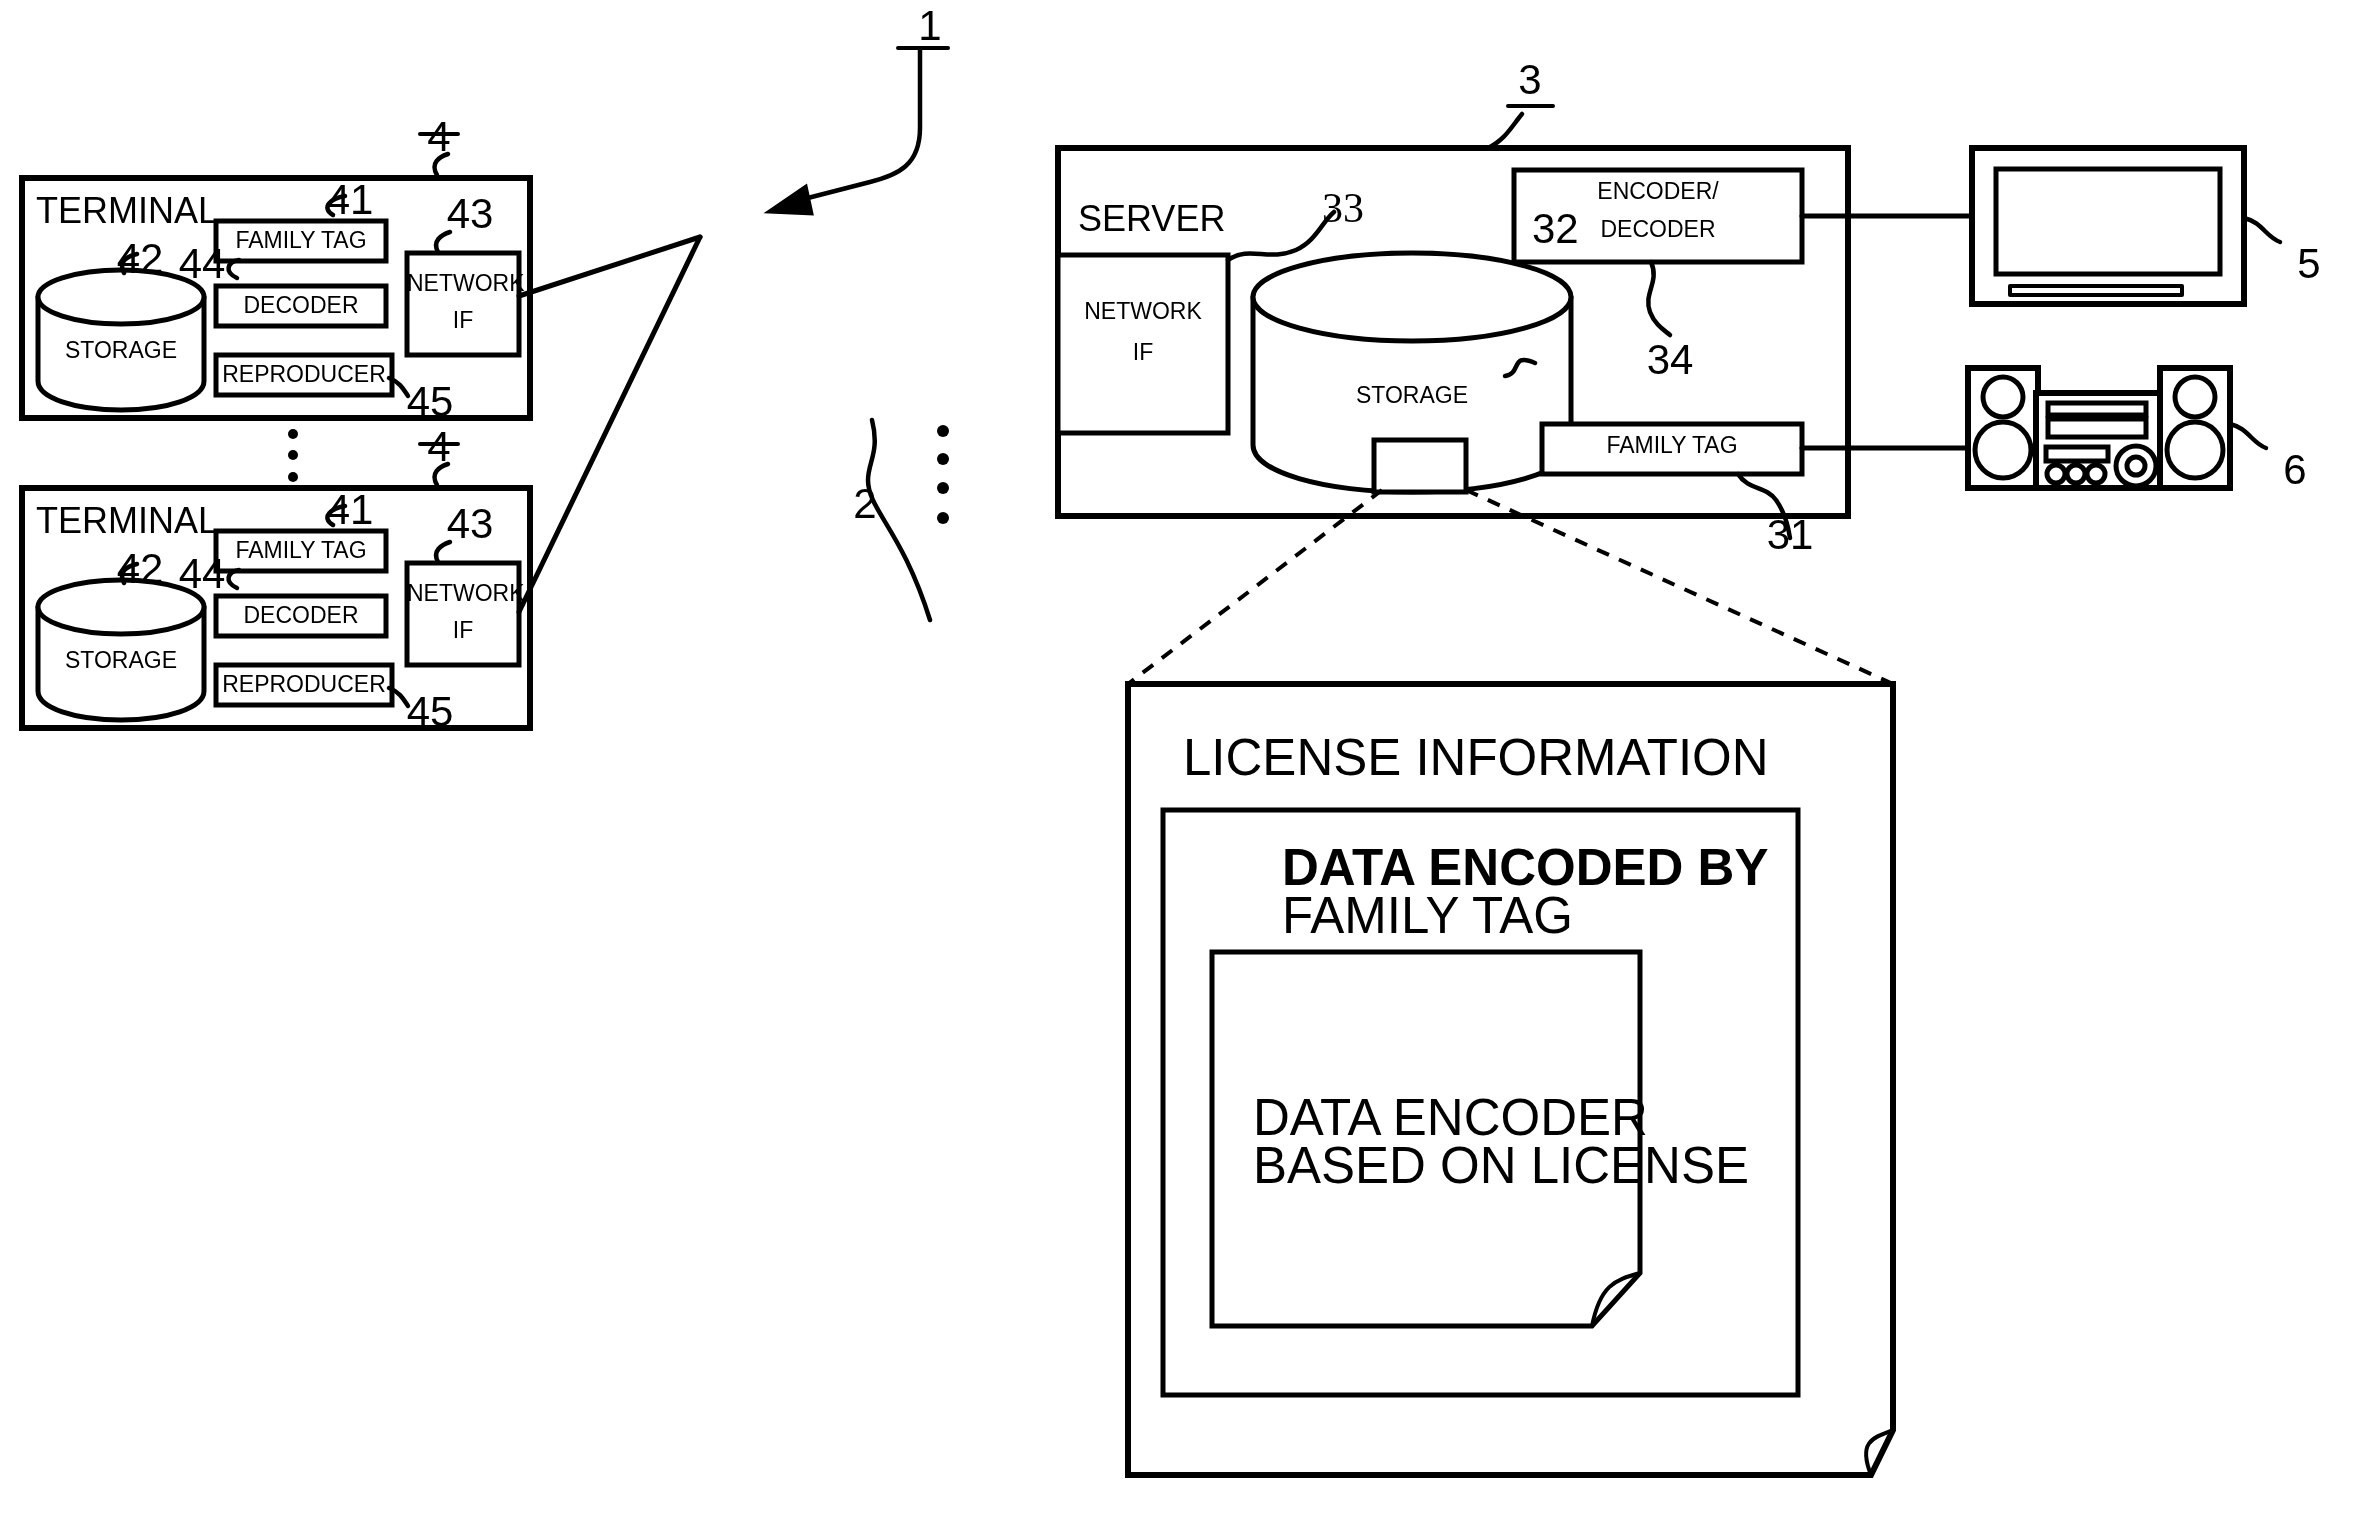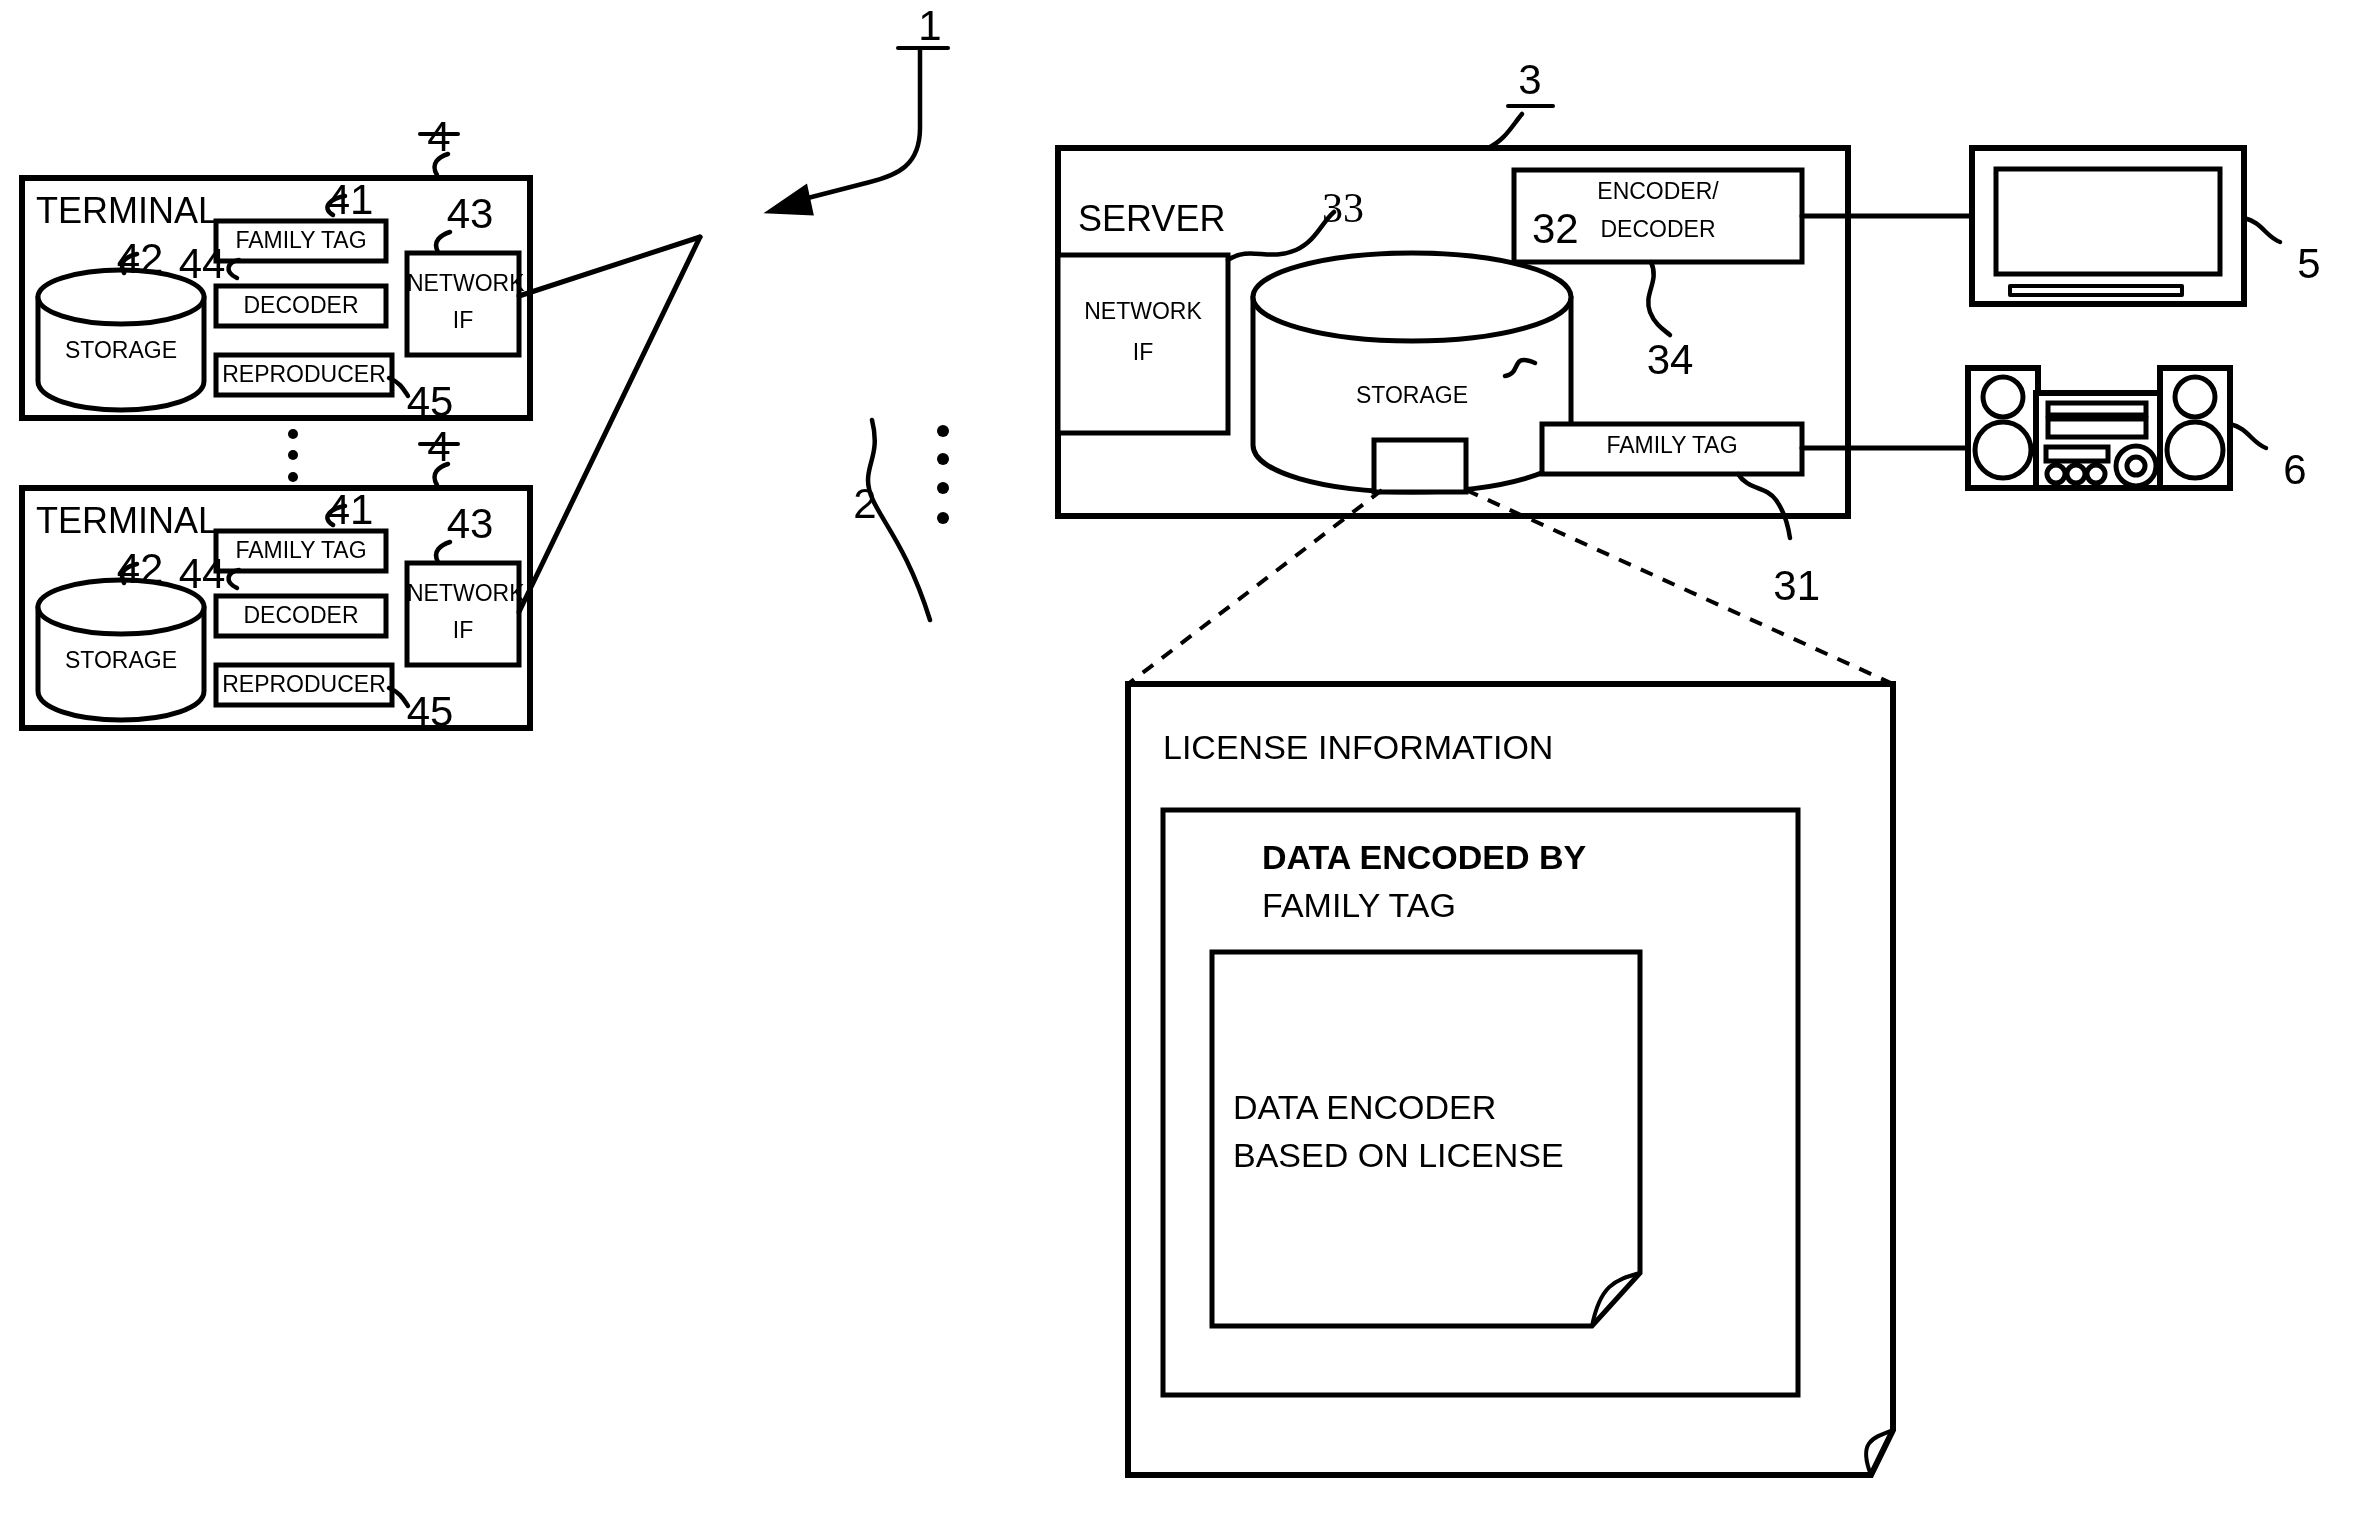--- a/index.html
+++ b/index.html
@@ -65,21 +65,22 @@
     font-size: 23px;
   }
   .t-num {
     font-size: 42px;
     font-weight: normal;
   }
   .t-head {
     font-size: 36px;
   }
   .t-doc {
-    font-size: 34px;
+    font-size: 51px;
+    margin-left: 20px;
   }
 </style>
 </head>
 <body>
 
 <div id="root">
 
   <svg id="figure" viewBox="0 0 2356 1523">
 
     <g>
@@ -258,21 +259,21 @@
   <div style="position:absolute; left:1078px; top:170px;margin-top:28px;" class="t-head">SERVER</div>
   <div style="position:absolute; left:1058px; top:298px; width:170px; text-align:center;" class="t-block">NETWORK</div>
   <div style="position:absolute; left:1058px; top:339px; width:170px; text-align:center;" class="t-block">IF</div>
   <div style="position:absolute; left:1253px; top:382px; width:318px; text-align:center;" class="t-block">STORAGE</div>
   <div style="position:absolute; left:1514px; top:178px; width:288px; text-align:center;" class="t-block">ENCODER/</div>
   <div style="position:absolute; left:1514px; top:216px; width:288px; text-align:center;" class="t-block">DECODER</div>
   <div style="position:absolute; left:1542px; top:432px; width:260px; text-align:center;" class="t-block">FAMILY TAG</div>
   <div style="position:absolute; left:1322px; top:184px; width:60px; text-align:left;font-family:Liberation Serif, serif;" class="t-num">33</div>
   <div style="position:absolute; left:1532px; top:205px; width:60px; text-align:left;" class="t-num">32</div>
   <div style="position:absolute; left:1640px; top:336px; width:60px; text-align:center;" class="t-num">34</div>
-  <div style="position:absolute; left:1760px; top:562px; width:60px; text-align:right;" class="t-num">31</div>
+  <div style="position:absolute; left:1760px; top:511px; width:60px; text-align:center;" class="t-num">31</div>
   <div style="position:absolute; left:1500px; top:56px; width:60px; text-align:center;" class="t-num">3</div>
 
   <div style="position:absolute; left:2284px; top:240px; width:50px; text-align:center;" class="t-num">5</div>
   <div style="position:absolute; left:2270px; top:446px; width:50px; text-align:center;" class="t-num">6</div>
 
   <div style="position:absolute; left:1163px; top:728px;" class="t-doc">LICENSE INFORMATION</div>
   <div style="position:absolute; left:1262px; top:838px;font-weight:bold;" class="t-doc">DATA ENCODED BY</div>
   <div style="position:absolute; left:1262px; top:886px;" class="t-doc">FAMILY TAG</div>
   <div style="position:absolute; left:1233px; top:1088px;" class="t-doc">DATA ENCODER</div>
   <div style="position:absolute; left:1233px; top:1136px;" class="t-doc">BASED ON LICENSE</div>

